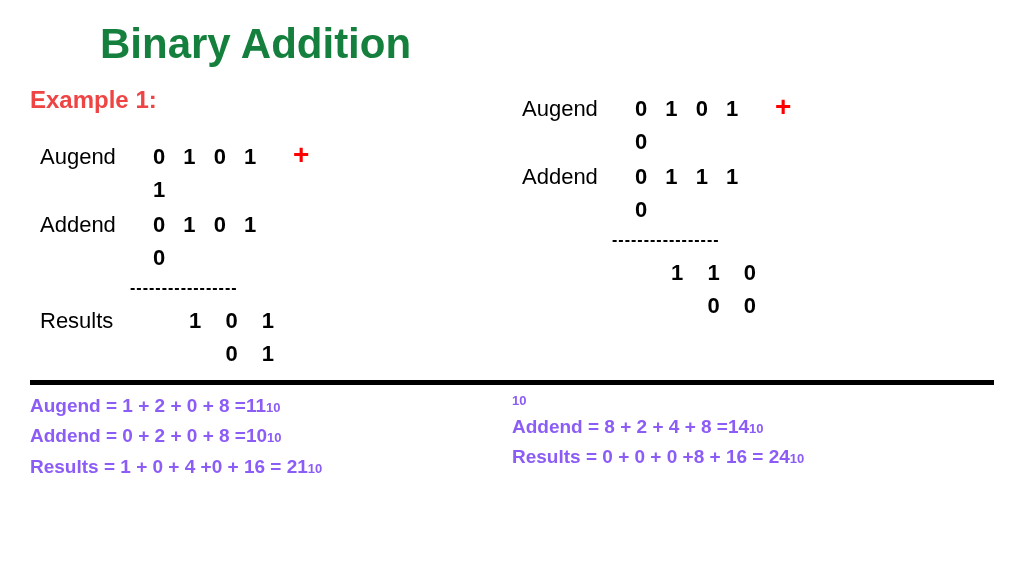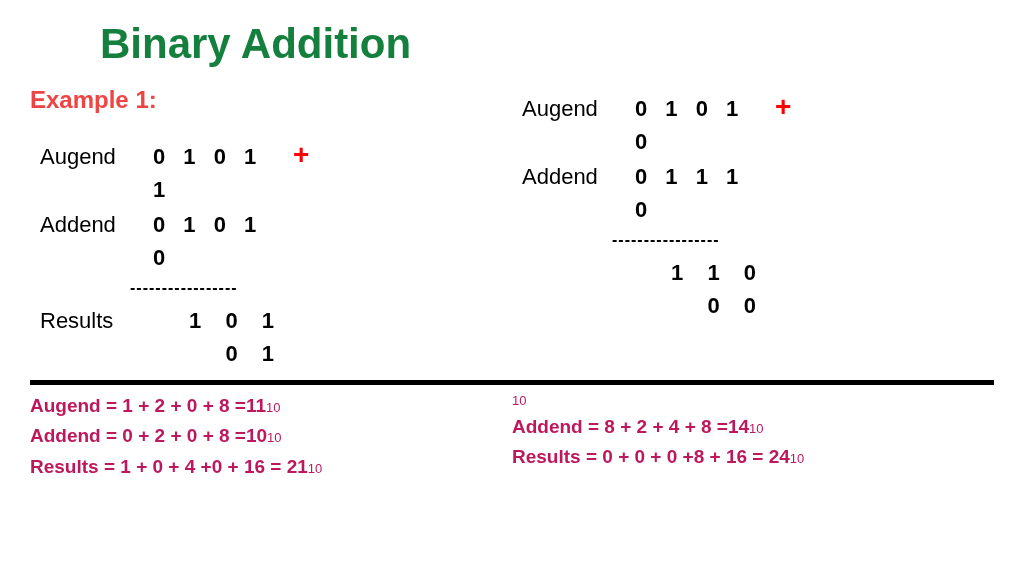--- a/index.html
+++ b/index.html
@@ -91,21 +91,21 @@
       letter-spacing: 1px;
       color: #000;
       margin-left: 90px;
       margin-bottom: 4px;
       margin-top: 2px;
     }
 
     .equations-section {
       font-size: 19px;
       font-weight: 900;
-      color: #be185d;
+      color: #8b5cf6;
       display: flex;
       flex-direction: row;
       width: 100%;
       margin-top: 4px;
     }
 
     .eq-block {
       flex: 1;
     }
 
@@ -118,21 +118,21 @@
     }
 
     .eq-text {
       font-size: 19px;
       font-weight: 900;
     }
 
     .subscript {
       font-size: 13px;
       vertical-align: sub;
-      font-weight: 400;
+      font-weight: 700;
     }
   </style>
 </head>
 <body>
 
 <div class="page-container">
   <div class="title">Binary Addition</div>
 
   <div class="examples-row">
 

